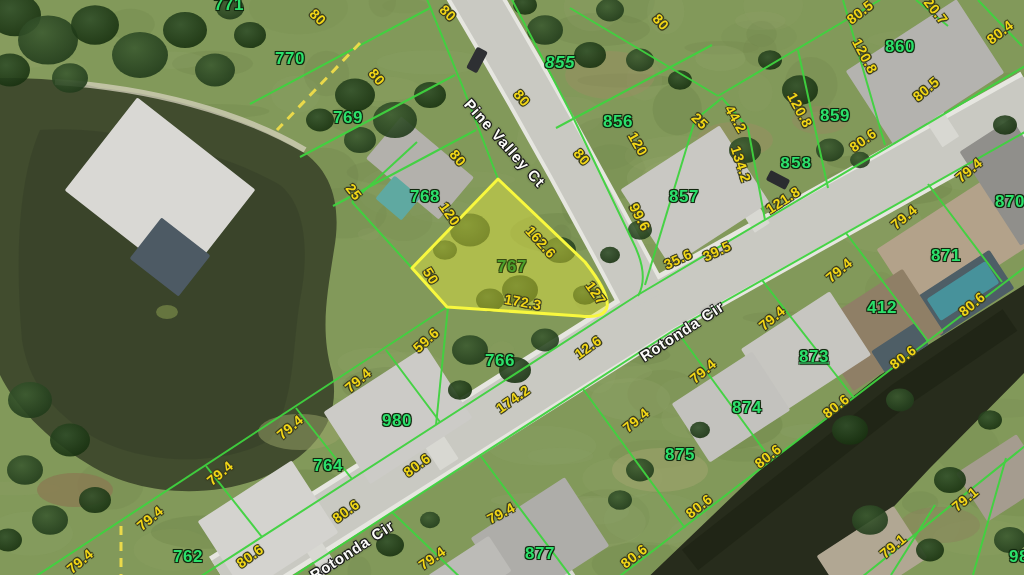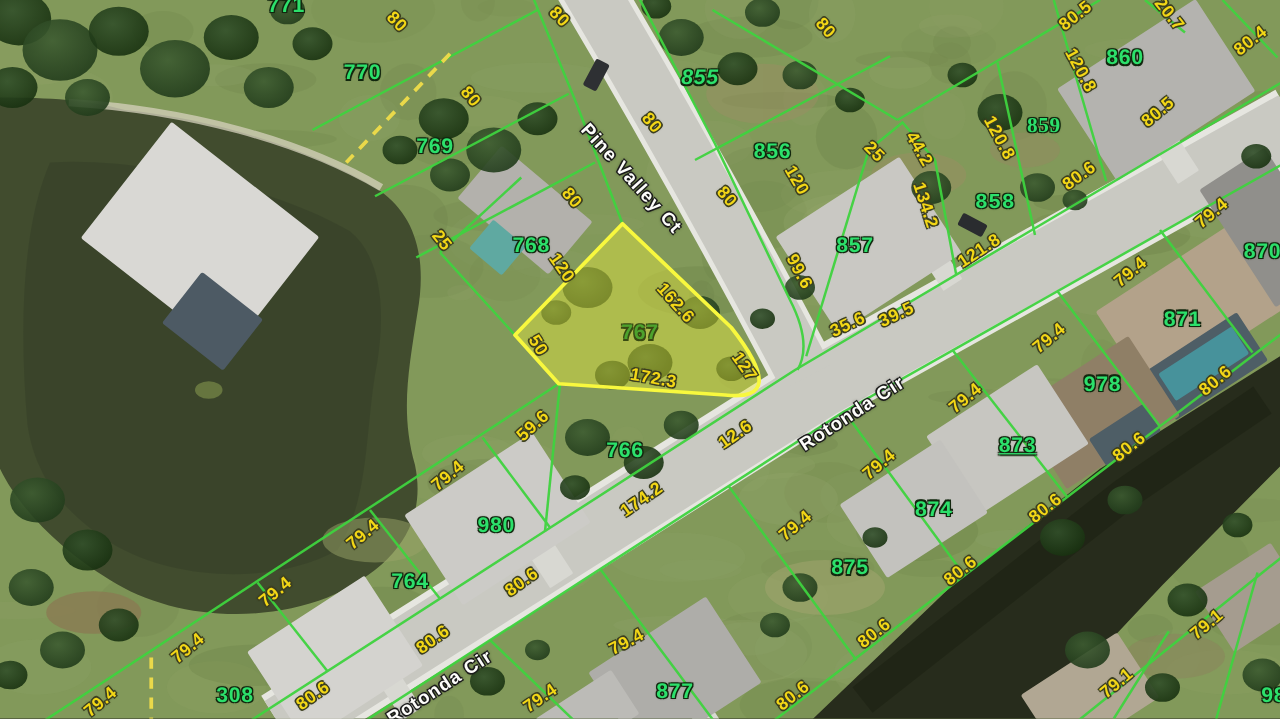--- a/index.html
+++ b/index.html
@@ -365,30 +365,30 @@
 
   <div id="labels">
       <div class="lbl lot" style="left: 229px; top: 4px; transform: translate(-50%, -50%) rotate(0deg);">771</div>
       <div class="lbl lot" style="left: 290px; top: 58px; transform: translate(-50%, -50%) rotate(0deg);">770</div>
       <div class="lbl lot" style="left: 348px; top: 117px; transform: translate(-50%, -50%) rotate(0deg);">769</div>
       <div class="lbl lot" style="left: 425px; top: 196px; transform: translate(-50%, -50%) rotate(0deg);">768</div>
       <div class="lbl lot lot-hl" style="left: 512px; top: 266px; transform: translate(-50%, -50%) rotate(0deg);">767</div>
       <div class="lbl lot" style="left: 500px; top: 360px; transform: translate(-50%, -50%) rotate(0deg);">766</div>
       <div class="lbl lot" style="left: 397px; top: 420px; transform: translate(-50%, -50%) rotate(0deg);">980</div>
       <div class="lbl lot" style="left: 328px; top: 465px; transform: translate(-50%, -50%) rotate(0deg);">764</div>
-      <div class="lbl lot" style="left: 188px; top: 556px; transform: translate(-50%, -50%) rotate(0deg);">308</div>
+      <div class="lbl lot" style="left: 188px; top: 556px; transform: translate(-50%, -50%) rotate(0deg);">762</div>
       <div class="lbl lot" style="left: 560px; top: 62px; transform: translate(-50%, -50%) rotate(0deg); font-style: italic;">855</div>
       <div class="lbl lot" style="left: 618px; top: 121px; transform: translate(-50%, -50%) rotate(0deg);">856</div>
       <div class="lbl lot" style="left: 684px; top: 196px; transform: translate(-50%, -50%) rotate(0deg);">857</div>
       <div class="lbl lot" style="left: 796px; top: 163px; transform: translate(-50%, -50%) rotate(0deg); font-family: Liberation Mono, monospace;">858</div>
-      <div class="lbl lot" style="left: 835px; top: 100px; transform: translate(-50%, -50%) rotate(0deg); font-family: Liberation Serif, serif;">859</div>
+      <div class="lbl lot" style="left: 835px; top: 115px; transform: translate(-50%, -50%) rotate(0deg);">859</div>
       <div class="lbl lot" style="left: 900px; top: 46px; transform: translate(-50%, -50%) rotate(0deg);">860</div>
       <div class="lbl lot" style="left: 1010px; top: 201px; transform: translate(-50%, -50%) rotate(0deg);">870</div>
       <div class="lbl lot" style="left: 946px; top: 255px; transform: translate(-50%, -50%) rotate(0deg);">871</div>
-      <div class="lbl lot" style="left: 882px; top: 307px; transform: translate(-50%, -50%) rotate(0deg);">978</div>
+      <div class="lbl lot" style="left: 882px; top: 307px; transform: translate(-50%, -50%) rotate(0deg);">412</div>
       <div class="lbl lot" style="left: 814px; top: 356px; transform: translate(-50%, -50%) rotate(0deg); text-decoration: underline;">873</div>
       <div class="lbl lot" style="left: 747px; top: 407px; transform: translate(-50%, -50%) rotate(0deg);">874</div>
       <div class="lbl lot" style="left: 680px; top: 454px; transform: translate(-50%, -50%) rotate(0deg); text-align: right;">875</div>
       <div class="lbl lot" style="left: 540px; top: 553px; transform: translate(-50%, -50%) rotate(0deg);">877</div>
       <div class="lbl lot" style="left: 1019px; top: 556px; transform: translate(-50%, -50%) rotate(0deg);">98</div>
       <div class="lbl dim" style="left: 318px; top: 17px; transform: translate(-50%, -50%) rotate(45deg);">80</div>
       <div class="lbl dim" style="left: 448px; top: 13px; transform: translate(-50%, -50%) rotate(45deg);">80</div>
       <div class="lbl dim" style="left: 661px; top: 22px; transform: translate(-50%, -50%) rotate(48deg);">80</div>
       <div class="lbl dim" style="left: 377px; top: 77px; transform: translate(-50%, -50%) rotate(50deg);">80</div>
       <div class="lbl dim" style="left: 522px; top: 98px; transform: translate(-50%, -50%) rotate(50deg);">80</div>

